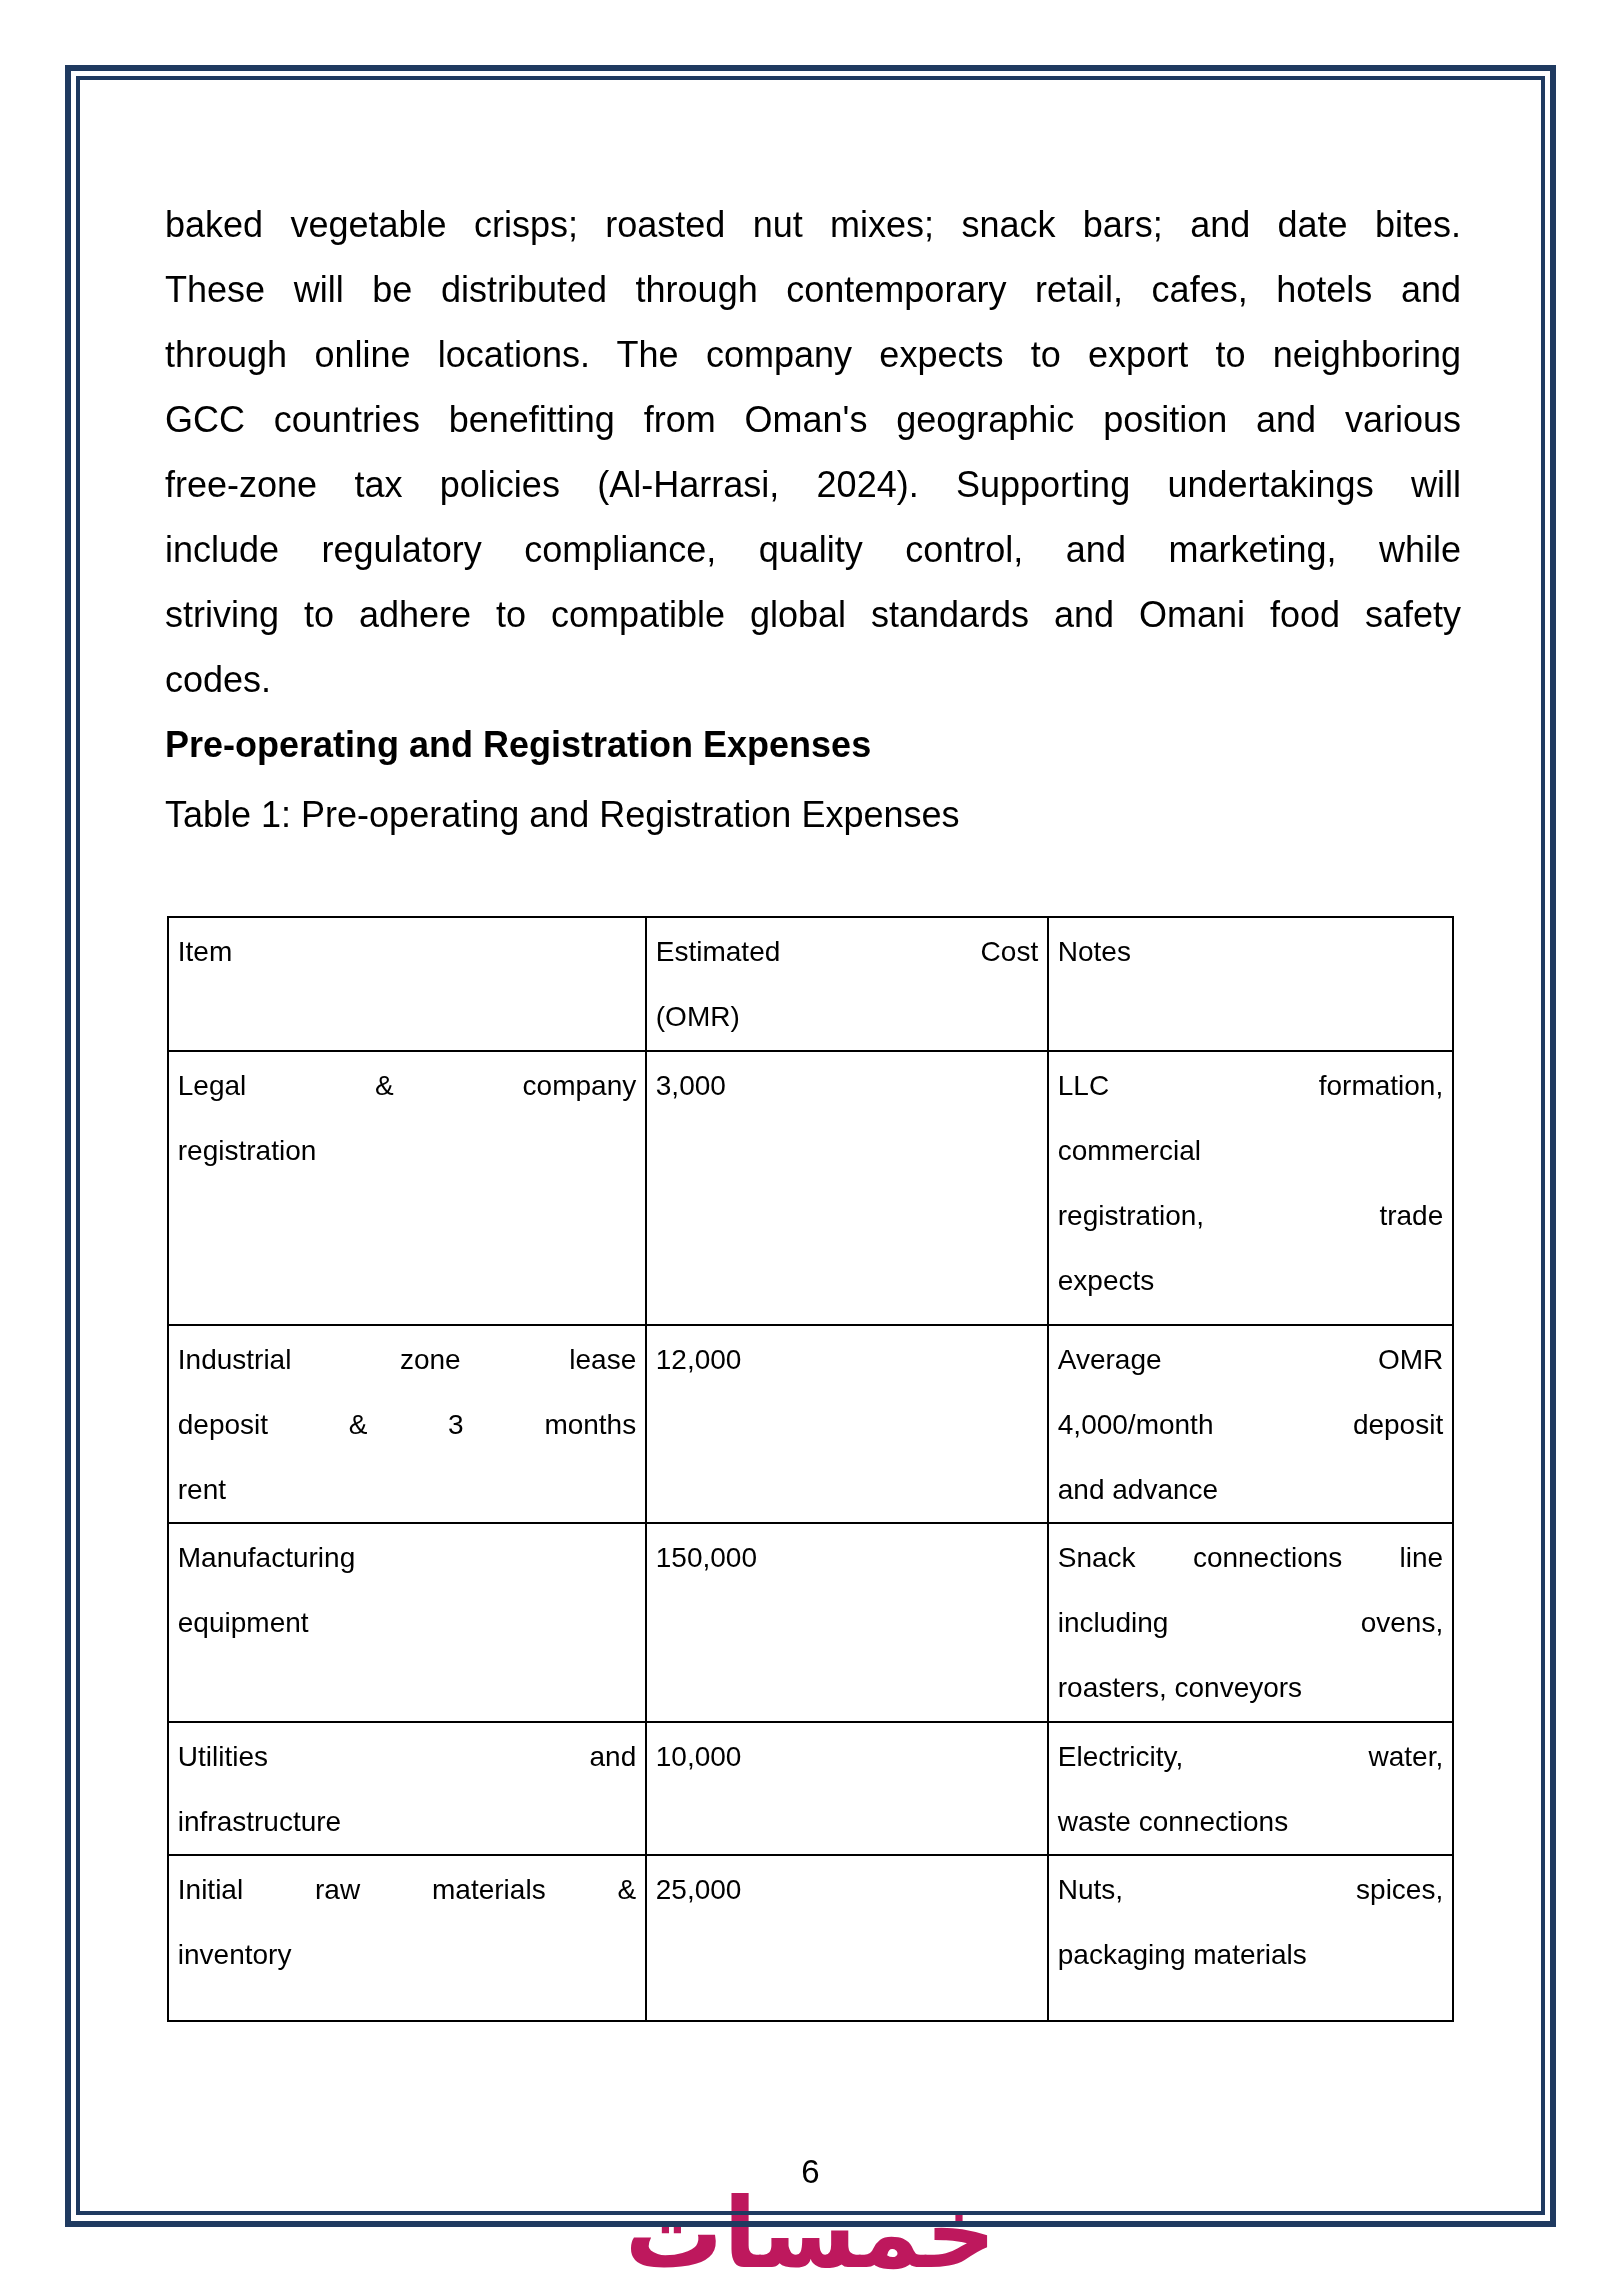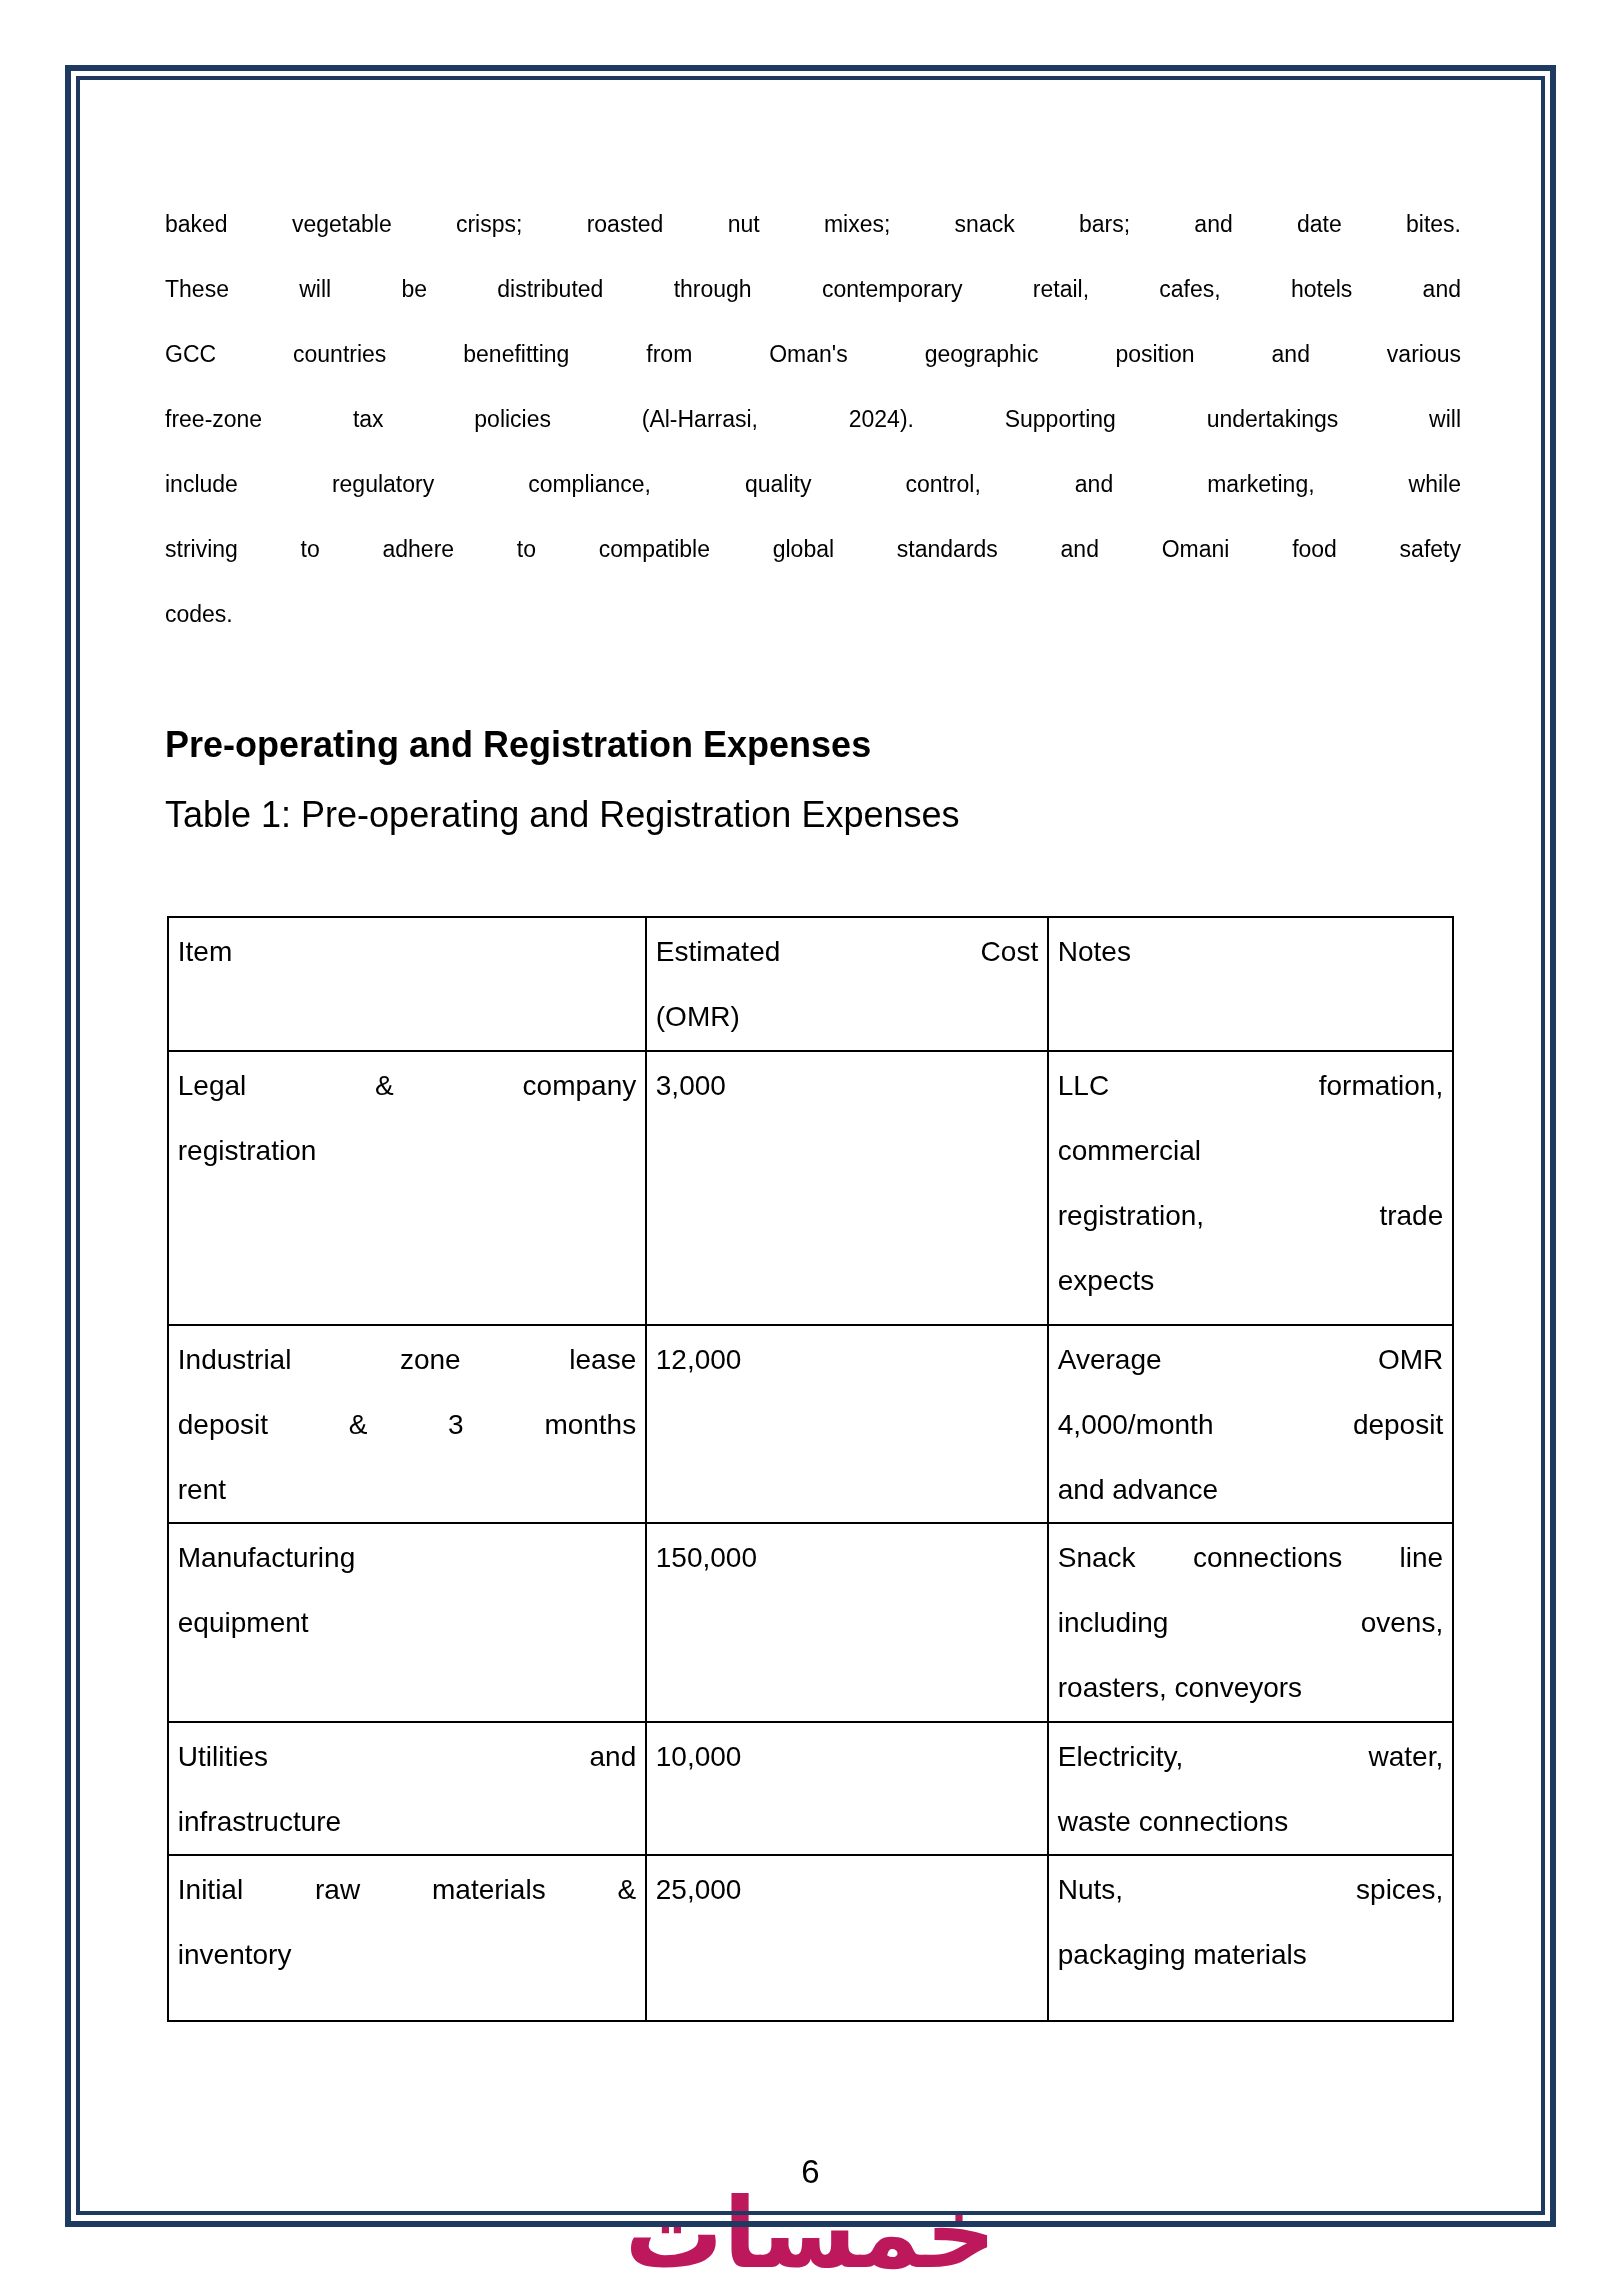--- a/index.html
+++ b/index.html
@@ -34,21 +34,21 @@
     position: absolute;
     left: 76px; top: 76px; right: 76px; bottom: 78px;
     border: 4.9px solid #1f3a60;
     z-index: 2;
     pointer-events: none;
   }
   .content-layer { position: absolute; inset: 0; z-index: 3; }
   .para {
     position: absolute;
     left: 165px; top: 192px; width: 1296px;
-    font-size: 23px; line-height: 65px;
+    font-size: 36px; line-height: 65px;
   }
   .tline { text-align: justify; text-align-last: justify; }
   .tline.last { text-align-last: left; }
   .heading {
     position: absolute;
     left: 165px; top: 712px; width: 1296px;
     margin: 0;
     font-size: 36px; line-height: 65px;
     font-weight: bold;
   }
@@ -94,20 +94,21 @@
 <div class="watermark" dir="rtl">خمسات</div>
 
 <div class="border-outer"></div>
 <div class="border-inner"></div>
 
 <div class="content-layer">
 
   <div class="para">
       <div class="tline">baked vegetable crisps; roasted nut mixes; snack bars; and date bites.</div>
       <div class="tline">These will be distributed through contemporary retail, cafes, hotels and</div>
+      <div class="tline">through online locations. The company expects to export to neighboring</div>
       <div class="tline">GCC countries benefitting from Oman's geographic position and various</div>
       <div class="tline">free-zone tax policies (Al-Harrasi, 2024). Supporting undertakings will</div>
       <div class="tline">include regulatory compliance, quality control, and marketing, while</div>
       <div class="tline">striving to adhere to compatible global standards and Omani food safety</div>
       <div class="tline last">codes.</div>
     </div>
 
   <h2 class="heading">Pre-operating and Registration Expenses</h2>
 
   <div class="caption">Table 1: Pre-operating and Registration Expenses</div>

